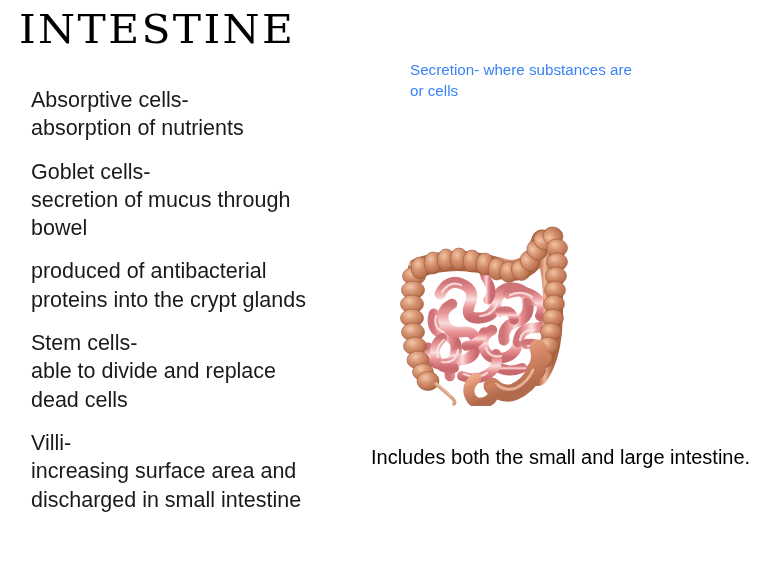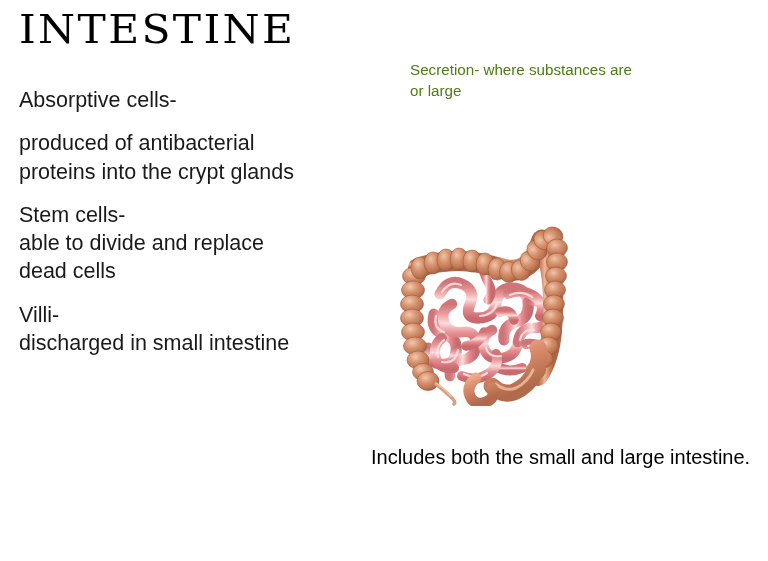--- a/index.html
+++ b/index.html
@@ -41,33 +41,34 @@
     left: 19px;
     top: 86px;
     width: 330px;
   }
   .term-block {
     color: #1a1a1a;
     font-size: 21.5px;
     line-height: 28.3px;
     font-weight: 400;
     margin-bottom: 15px;
+    margin-left: 12px;
   }
   .term-block:last-child { margin-bottom: 0; }
   .term-line { display: block; white-space: pre; }
 
   
   #right-column {
     position: absolute;
     left: 410px;
     top: 60px;
     width: 310px;
   }
   #secretion-def {
-    color: #4d7c0f;
+    color: #3b82f6;
     font-size: 15.2px;
     line-height: 20.5px;
     font-weight: 400;
   }
   #secretion-def .term-line { display: block; white-space: pre; }
 
   
   #intestine-figure {
     position: absolute;
     left: 396px;
@@ -93,40 +94,47 @@
 </head>
 <body>
 
 <div id="slide">
 
   <div id="slide-title">INTESTINE</div>
 
   <div id="left-column">
     <div class="term-block">
       <span class="term-line">Absorptive cells-</span>
+      <span class="term-line">absorption of nutrients</span>
+    </div>
+    <div class="term-block">
+      <span class="term-line">Goblet cells-</span>
+      <span class="term-line">secretion of mucus through</span>
+      <span class="term-line">bowel</span>
     </div>
     <div class="term-block">
       <span class="term-line">produced of antibacterial</span>
       <span class="term-line">proteins into the crypt glands</span>
     </div>
     <div class="term-block">
       <span class="term-line">Stem cells-</span>
       <span class="term-line">able to divide and replace</span>
       <span class="term-line">dead cells</span>
     </div>
     <div class="term-block">
       <span class="term-line">Villi-</span>
+      <span class="term-line">increasing surface area and</span>
       <span class="term-line">discharged in small intestine</span>
     </div>
   </div>
 
   <div id="right-column">
     <div id="secretion-def">
       <span class="term-line">Secretion- where substances are</span>
-      <span class="term-line">or large</span>
+      <span class="term-line">or cells</span>
     </div>
   </div>
 
   <div id="intestine-figure">
     <svg viewBox="0 0 176 180" xmlns="http://www.w3.org/2000/svg">
       <defs>
 
         <linearGradient id="colonV" x1="0" y1="0" x2="1" y2="0">
           <stop offset="0%" stop-color="#b06b4c"></stop>
           <stop offset="22%" stop-color="#d08a68"></stop>

